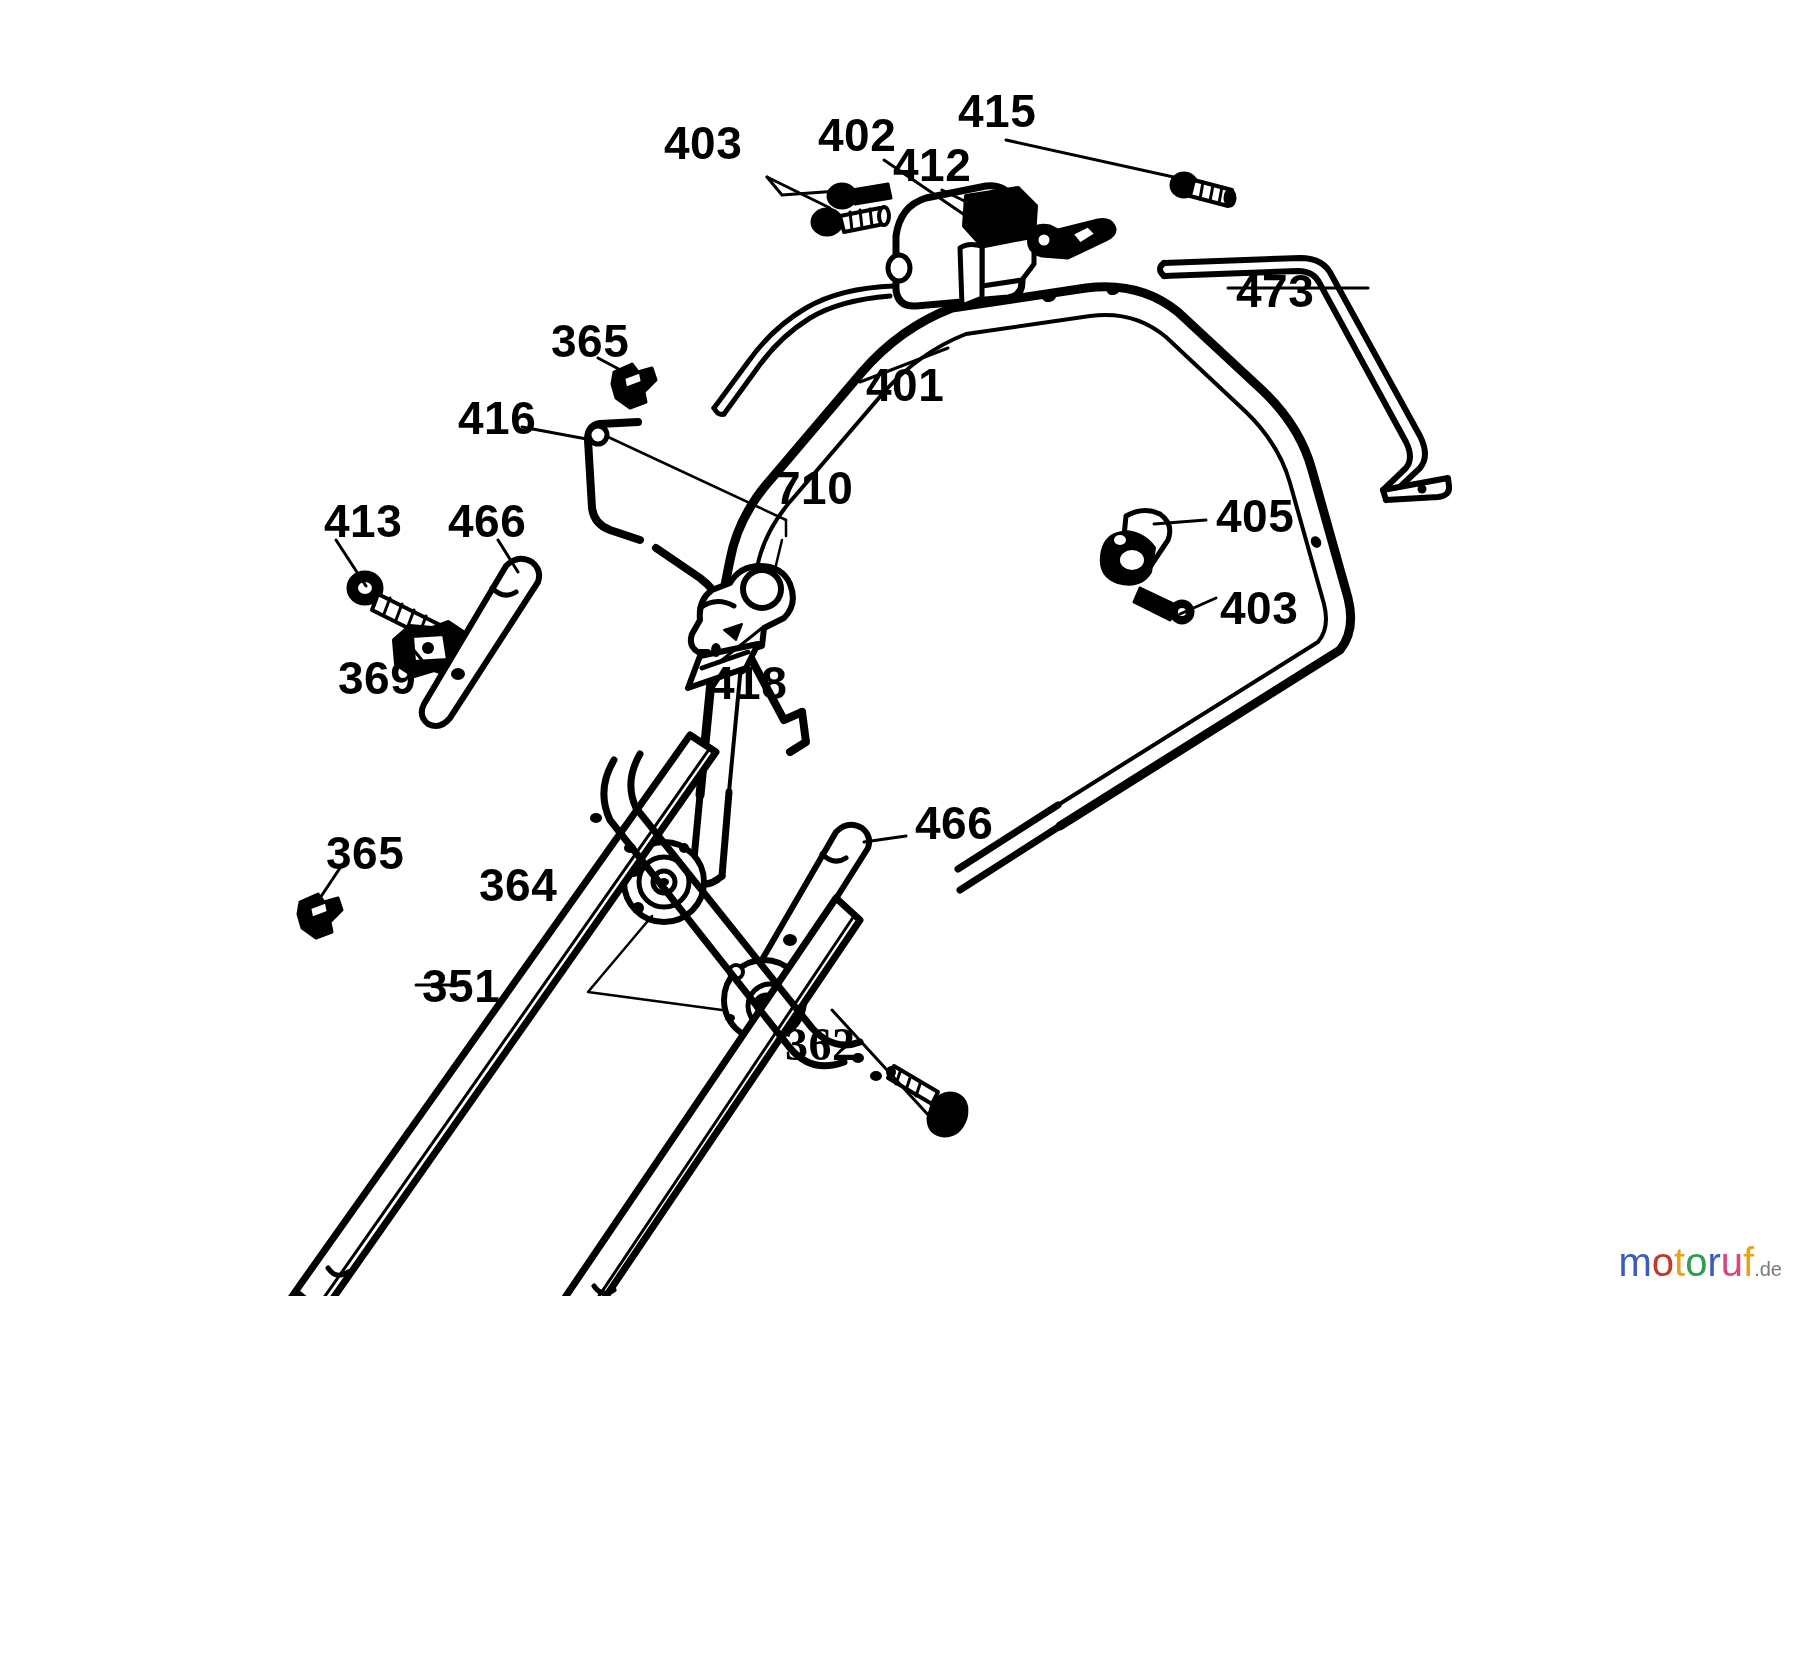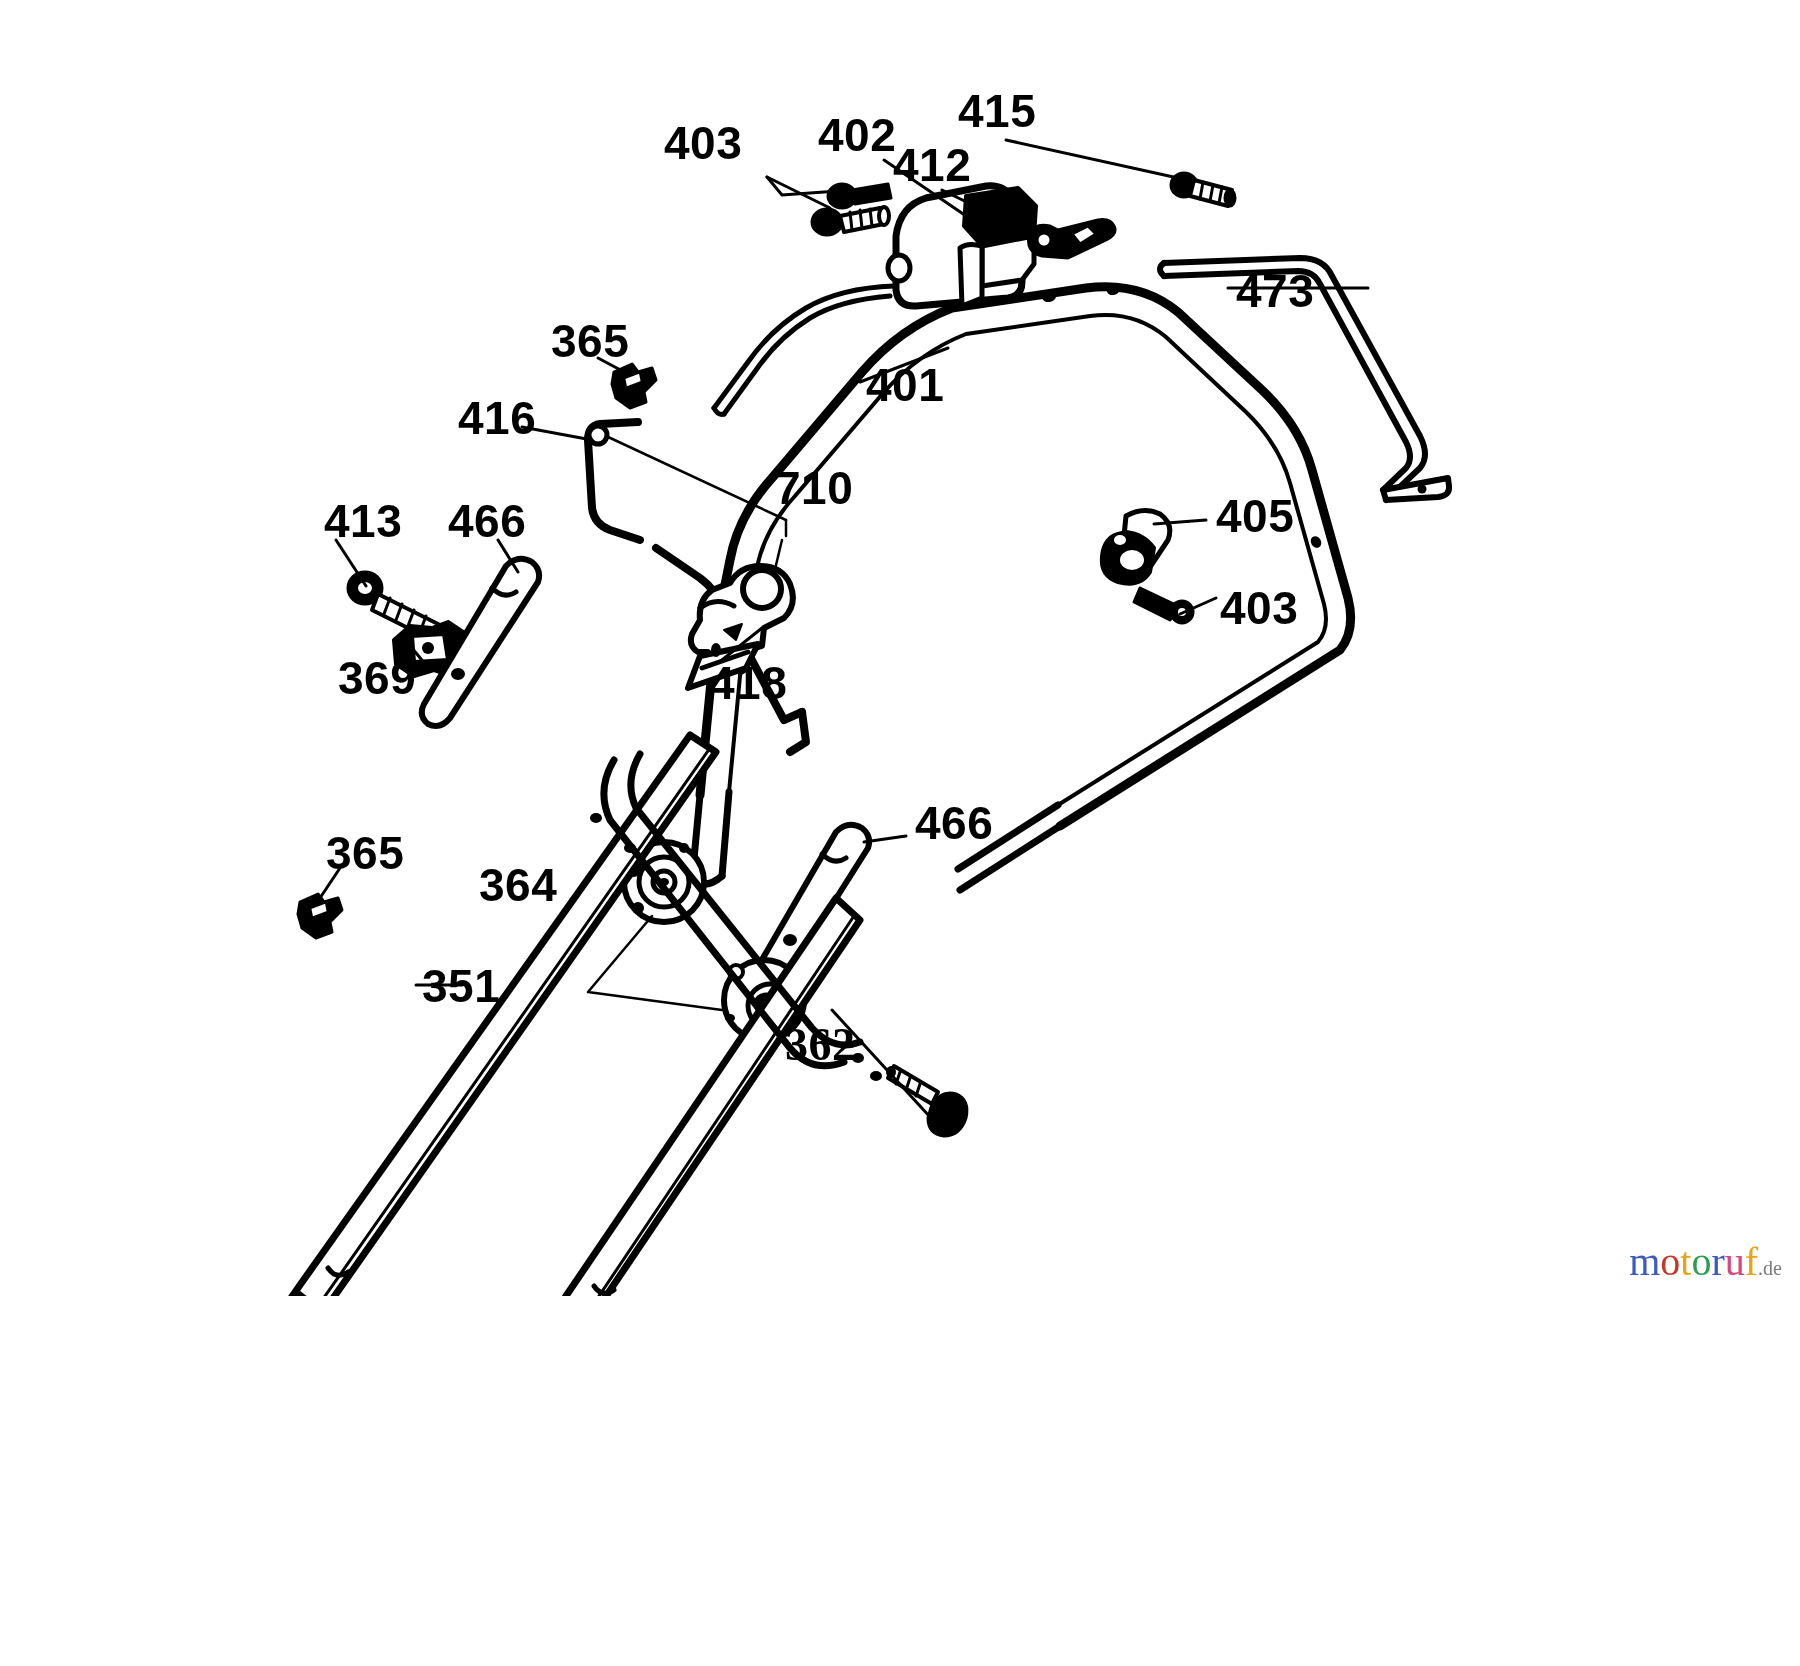--- a/index.html
+++ b/index.html
@@ -31,21 +31,21 @@
     color: #000000;
     letter-spacing: 0.5px;
     white-space: nowrap;
     line-height: 1;
     user-select: none;
   }
   #watermark {
     position: absolute;
     right: 18px;
     bottom: 14px;
-    font-family: Liberation Serif, serif;
+    font-family: Liberation Sans, sans-serif;
     font-size: 40px;
     line-height: 1;
     white-space: nowrap;
     user-select: none;
     margin-top: 14px;
   }
   #watermark .wm-l { display: inline-block; }
   #watermark .wm-suffix {
     font-size: 20px;
     color: #7a7a7a;

